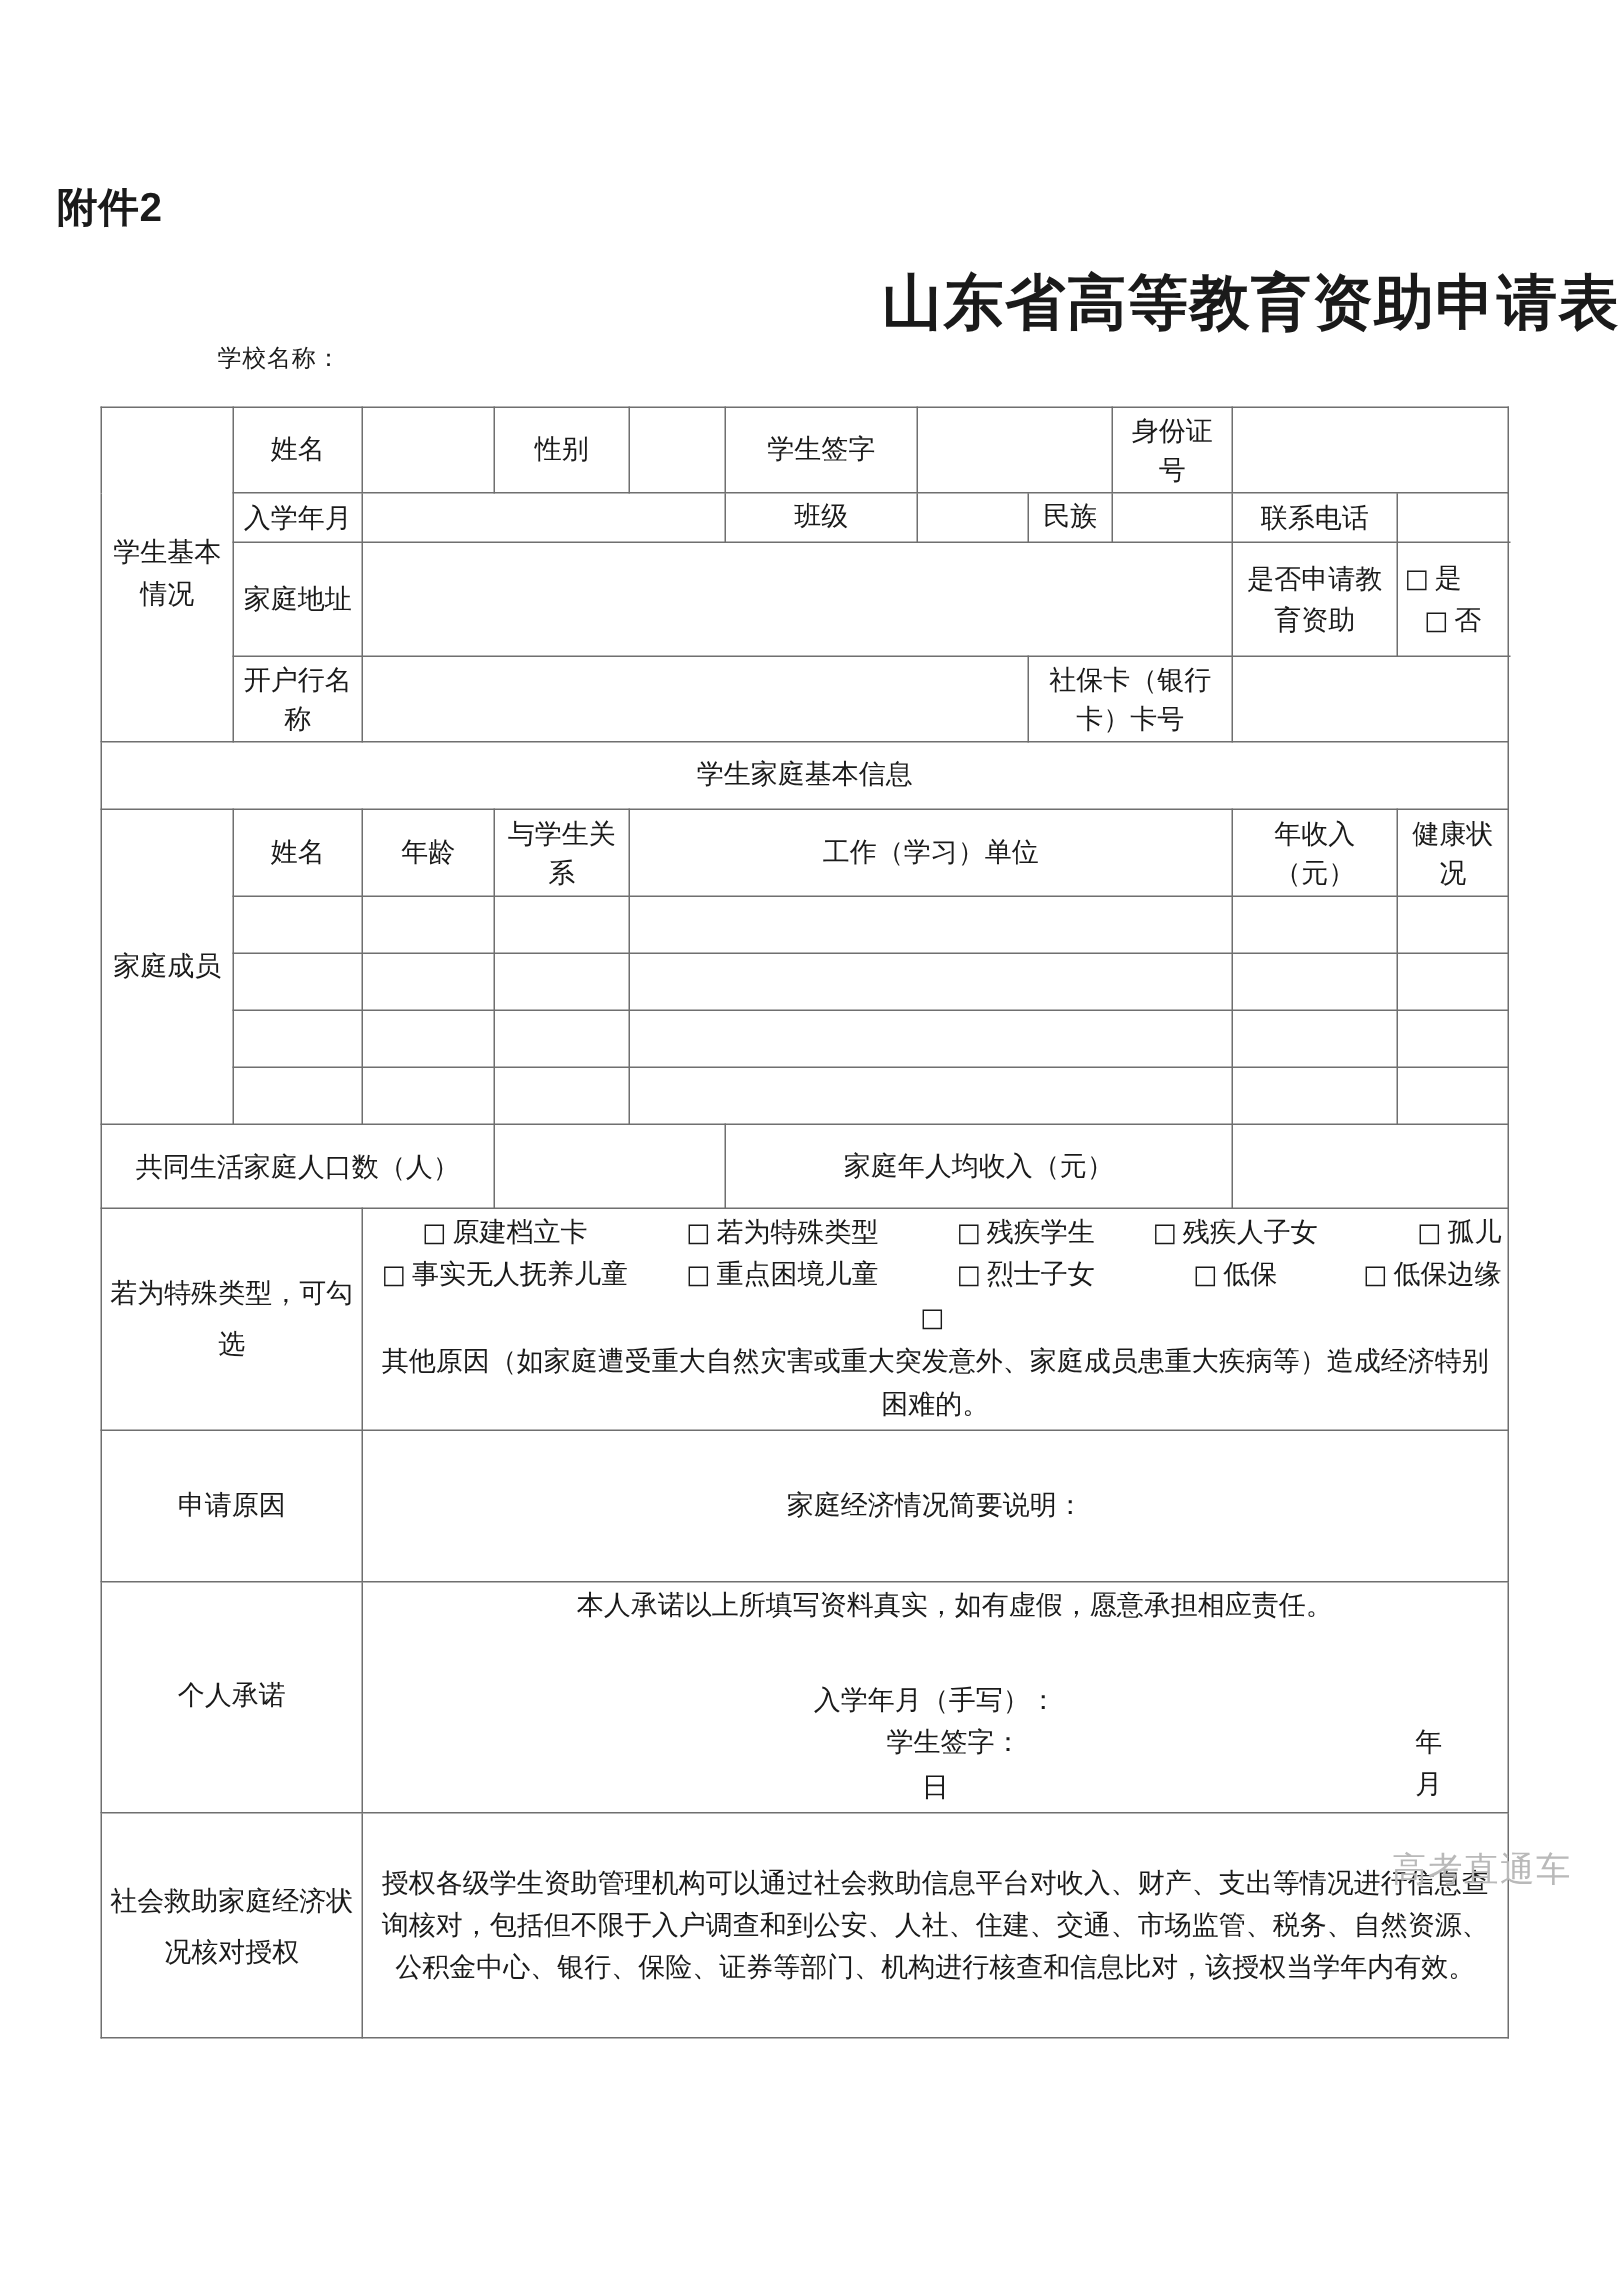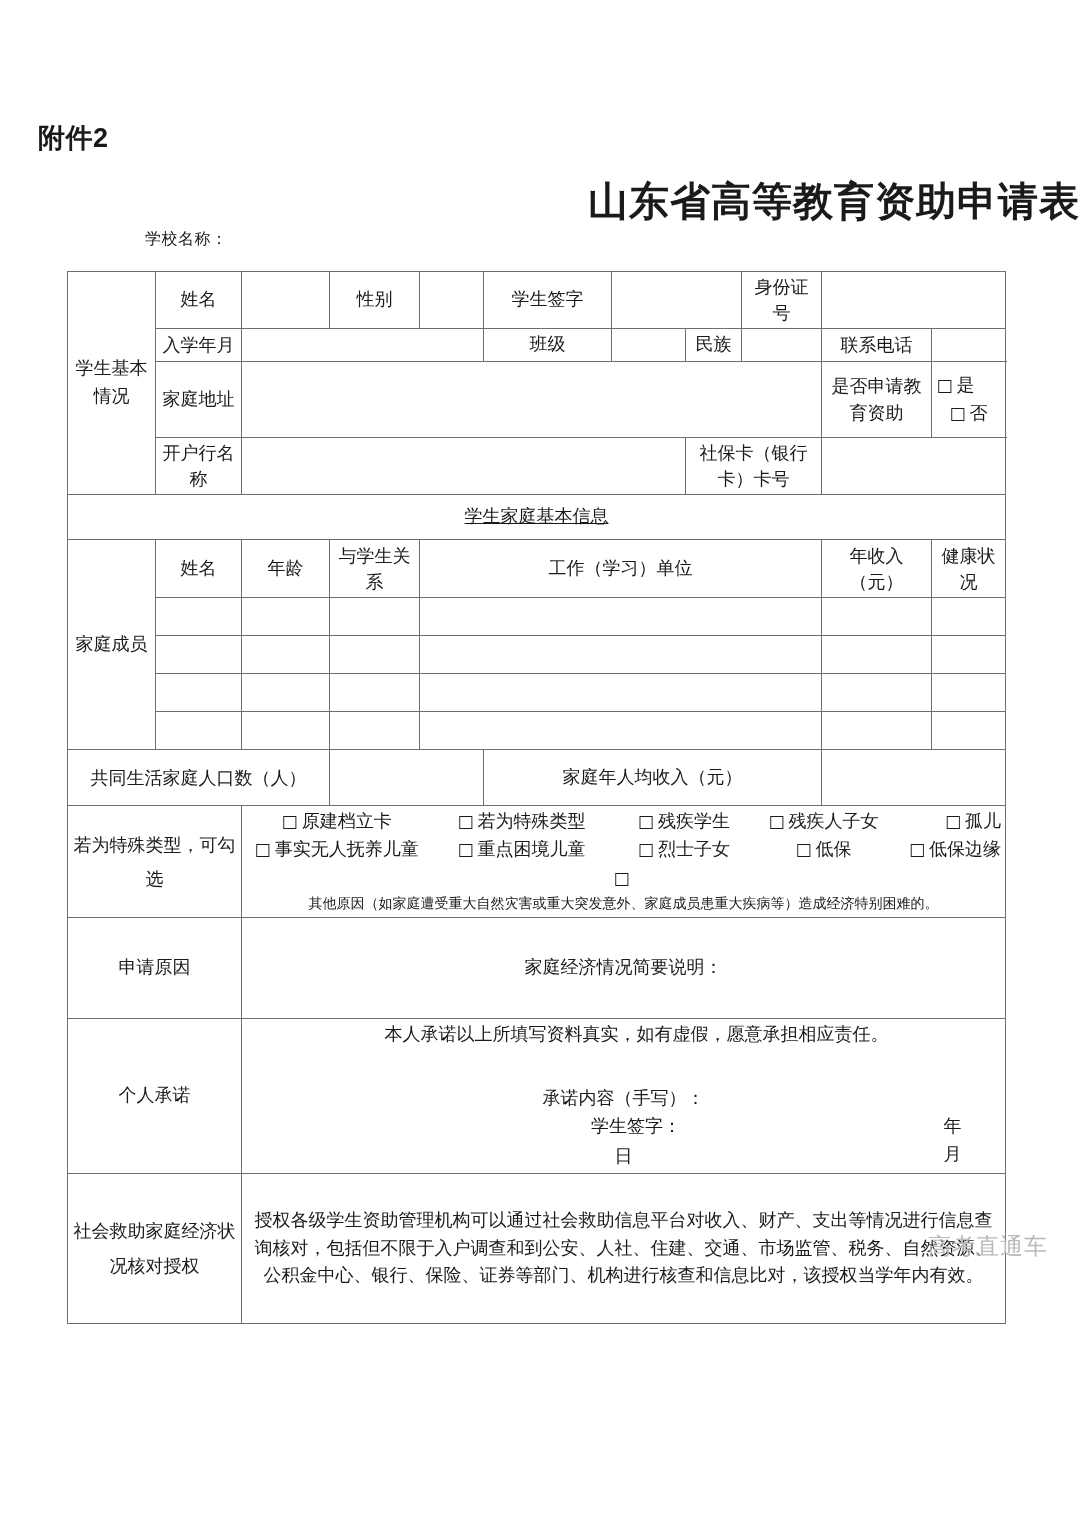--- a/index.html
+++ b/index.html
@@ -66,21 +66,20 @@
   }
   td.blank { }
   td.vlabel {
     font-size: 18px;
     line-height: 2.0;
   }
   .section-band {
     text-align: center;
     font-size: 18px;
     height: 40px;
-    text-decoration: underline;
   }
   .checkbox-row {
     text-align: left;
     padding: 6px 8px 6px 12px;
     line-height: 1.95;
     font-size: 18px;
   }
   .cb {
     display: inline-block;
     font-family: "DejaVu Sans", sans-serif;
@@ -100,21 +99,21 @@
   }
   .sp-line .cb-item:nth-child(1) { width: 24%; }
   .sp-line .cb-item:nth-child(2) { width: 25%; }
   .sp-line .cb-item:nth-child(3) { width: 18%; }
   .sp-line .cb-item:nth-child(4) { width: 19%; }
   .sp-line .cb-item:nth-child(5) { width: 14%; text-align: right; }
   .other-line {
     padding-top: 1px;
   }
   .other-text {
-    font-size: 14px;
+    font-size: 18px;
     line-height: 1.6;
   }
   .reason-cell {
     text-align: left;
     vertical-align: top;
     padding: 10px 10px 10px 12px;
     height: 96px;
   }
   .promise-cell {
     text-align: left;
@@ -317,21 +316,21 @@
       <td colspan="9" class="reason-cell">
         <div>家庭经济情况简要说明：</div>
       </td>
     </tr>
 
     <tr>
       <td colspan="2" class="vlabel">个人承诺</td>
       <td colspan="9" class="promise-cell">
         <div class="promise-indent">本人承诺以上所填写资料真实，如有虚假，愿意承担相应责任。</div>
         <div class="promise-gap"></div>
-        <div>承诺内容（手写）：</div>
+        <div>入学年月（手写）：</div>
         <div class="sig-line">
           <span class="sig-student">学生签字：</span>
           <span class="sig-date">年    月</span>
         </div>
         <div>日</div>
       </td>
     </tr>
 
     <tr style="height:150px">
       <td colspan="2" class="vlabel" style="line-height:1.9">社会救助家庭经济状况核对授权</td>

